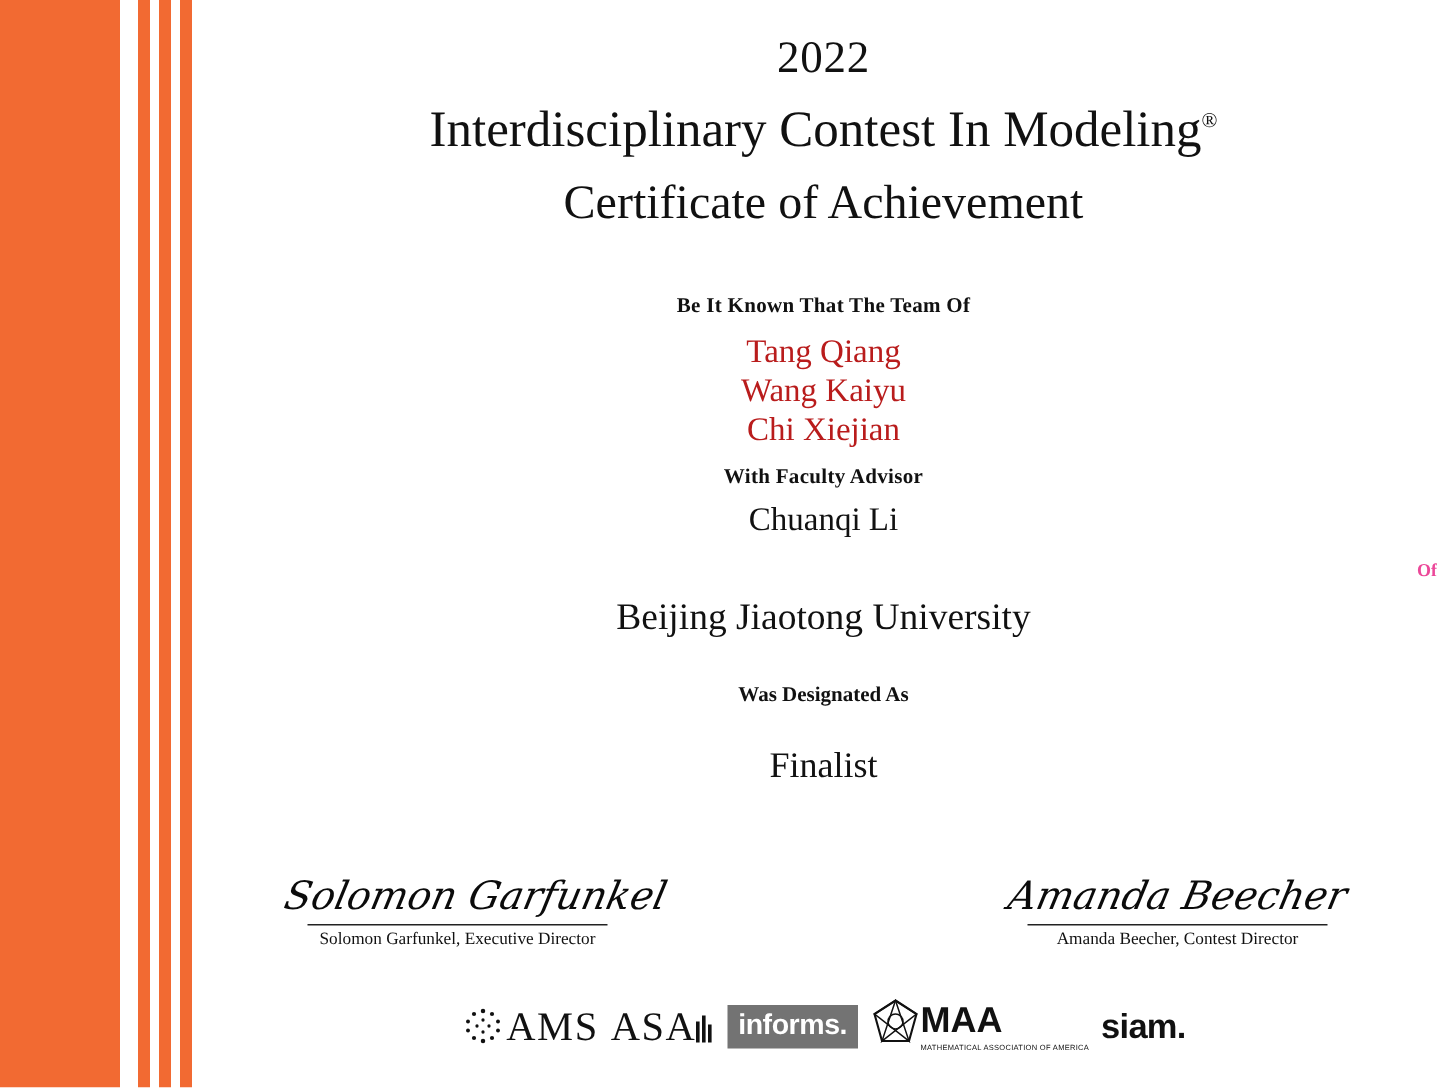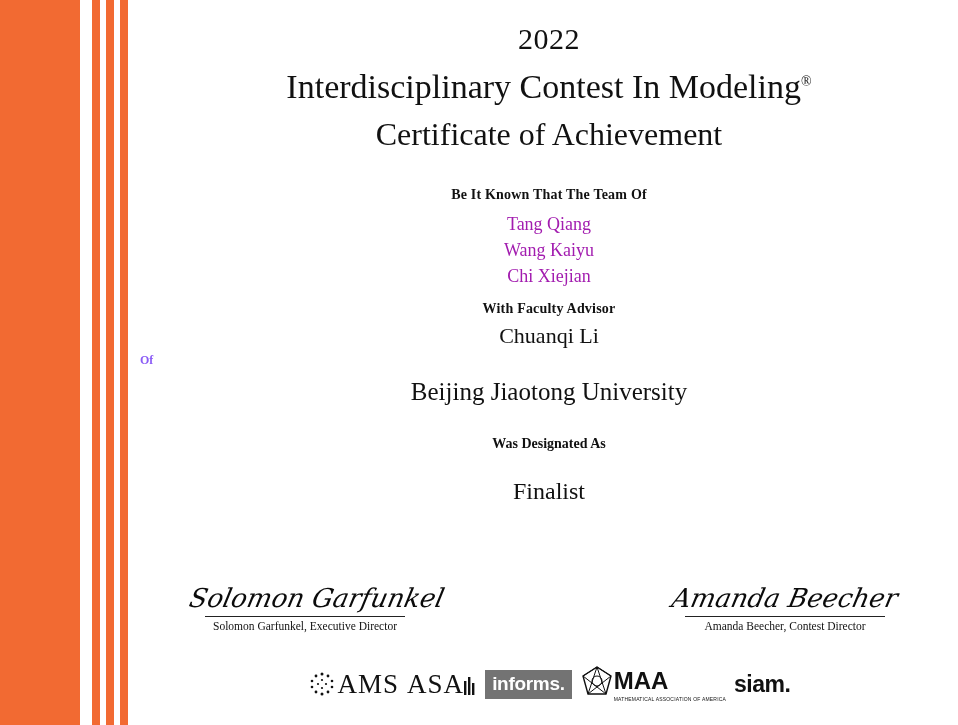--- a/index.html
+++ b/index.html
@@ -78,47 +78,47 @@
     font-size: 32px;
     margin-top: 10px;
     color: #111;
   }
 
   .small-label {
     text-align: center;
     font-size: 14px;
     font-weight: bold;
     color: #111;
-    margin-top: 34px;
+    margin-top: 44px;
     letter-spacing: 0.2px;
   }
   .small-label.tight {
     margin-top: 12px;
   }
   .names {
     text-align: center;
     margin-top: 8px;
   }
   .name-line {
-    font-size: 18px;
+    font-size: 22px;
     line-height: 26px;
-    color: #a21caf;
+    color: #b91c1c;
   }
   .advisor {
     text-align: center;
     font-size: 22px;
     margin-top: 6px;
     color: #111;
   }
   .of-label {
-    text-align: left;
+    text-align: right;
     font-size: 12px;
     font-weight: bold;
-    margin-top: 4px;
-    color: #8b5cf6;
+    margin-top: 14px;
+    color: #ec4899;
   }
   .school {
     text-align: center;
     font-size: 25px;
     margin-top: 10px;
     color: #111;
   }
   .designated {
     text-align: center;
     font-size: 14px;

